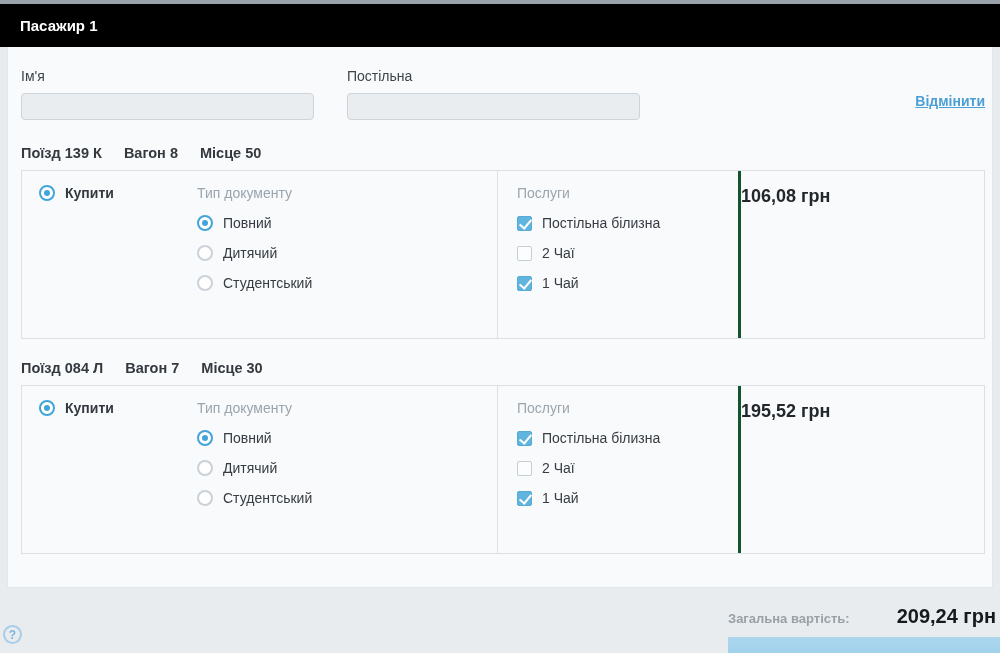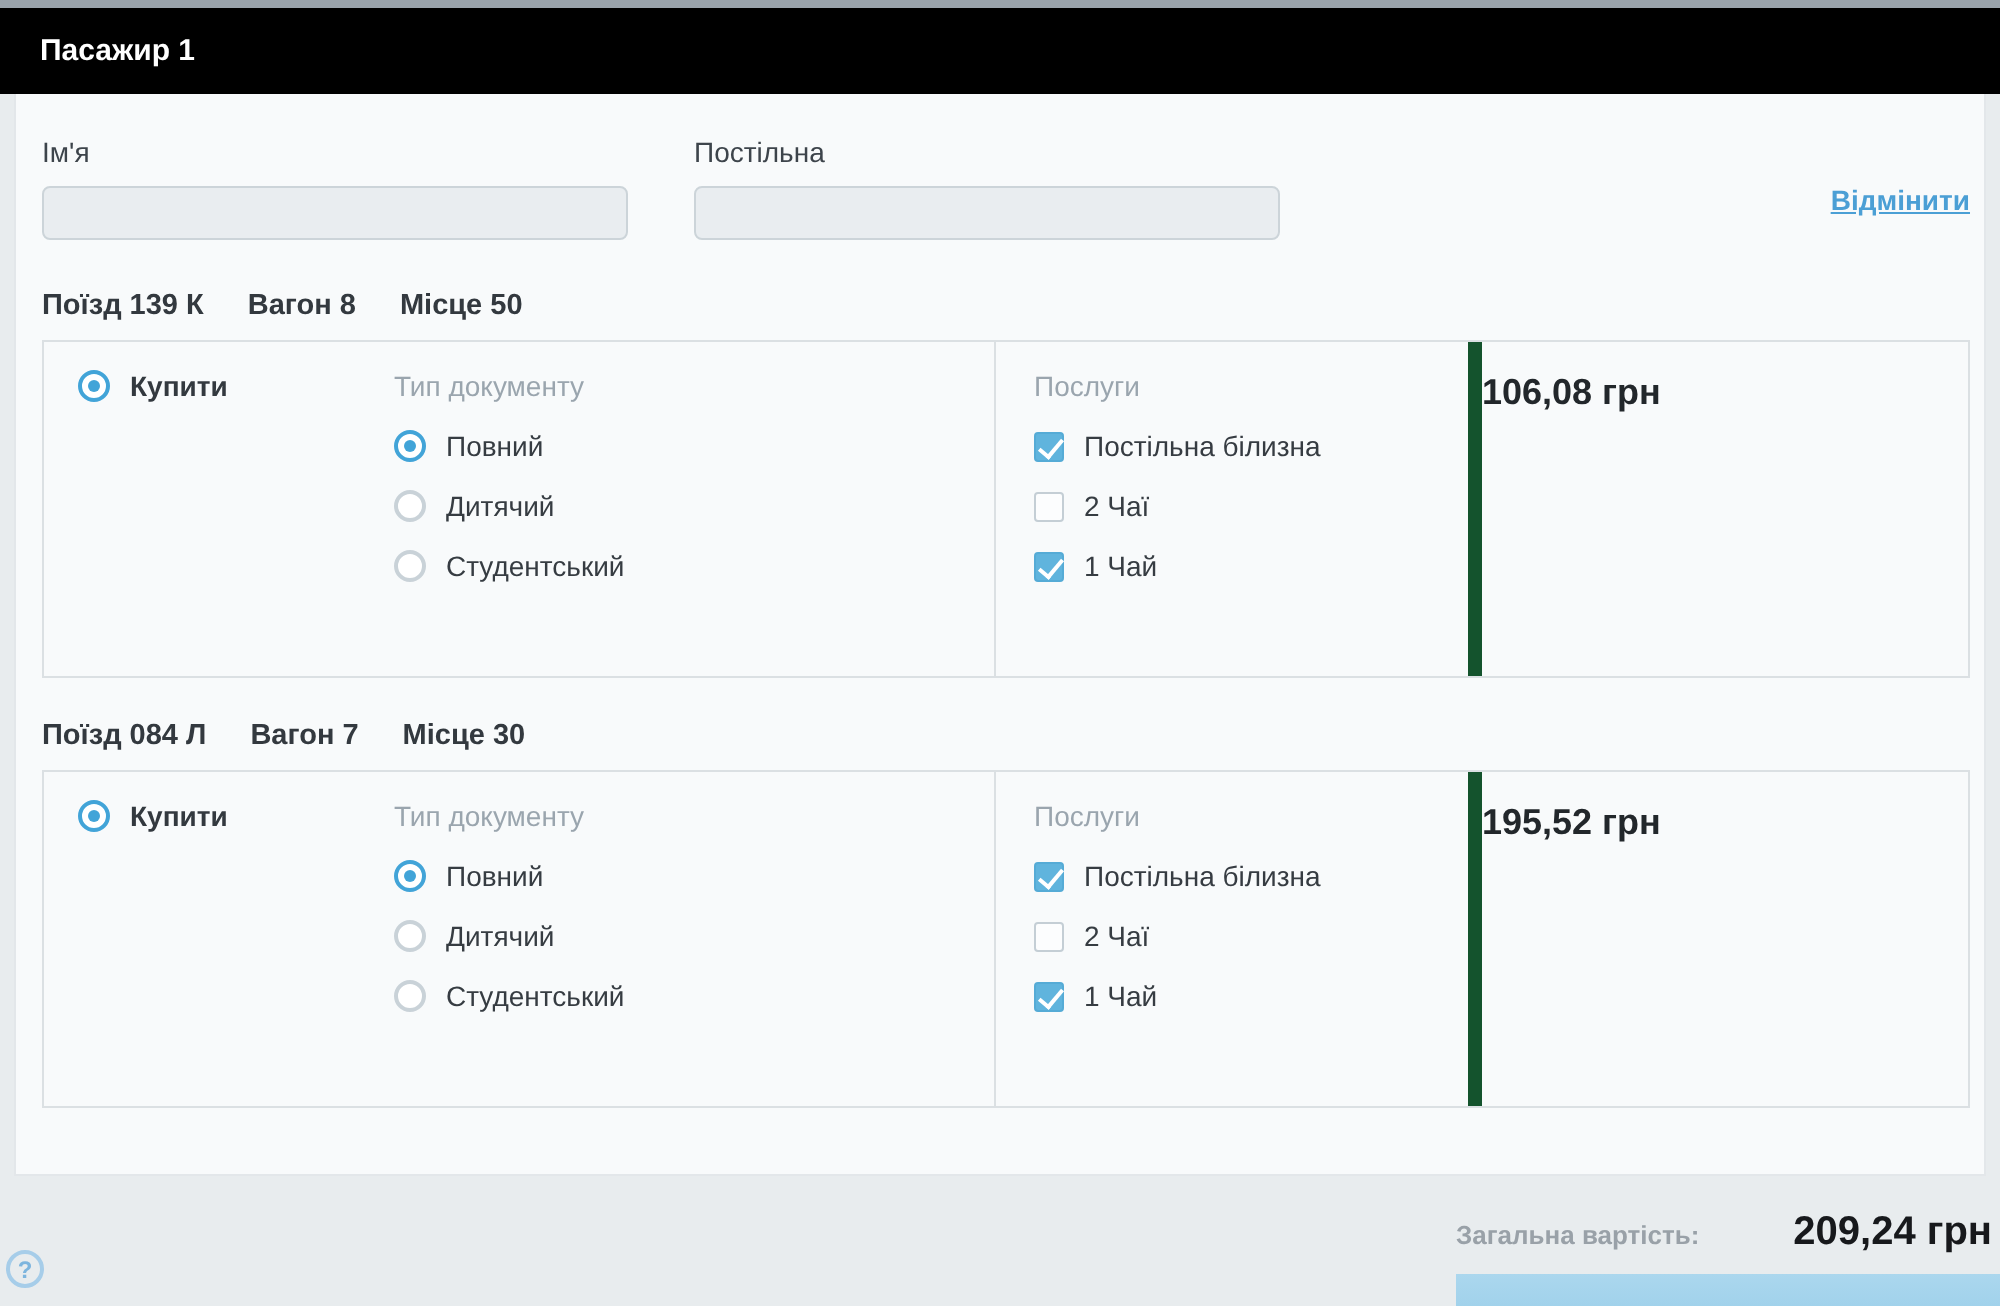--- a/index.html
+++ b/index.html
@@ -67,21 +67,21 @@
     display:flex;
   }
   .buy-col { width:158px; }
   .buy-row, .opt-row { display:flex; align-items:center; gap:10px; height:18px; }
   .buy-label { font-weight:bold; font-size:14px; color:#33393f; }
   .group-label { color:#9aa5ae; font-size:14px; height:18px; display:flex; align-items:center; }
   .opt-row { margin-top:12px; }
   .opt-label { font-size:14px; color:#363c42; }
   .cell-services {
     width:243px;
-    border-right:7px solid #14532d;
+    border-right:3px solid #14532d;
     padding:13px 0 0 19px;
   }
   .cell-price {
     flex:1; text-align:left;
     padding:15px 30px 0 0;
     font-weight:bold; font-size:18px; color:#22272b;
   }
   
   .radio {
     width:16px; height:16px; flex:none;

